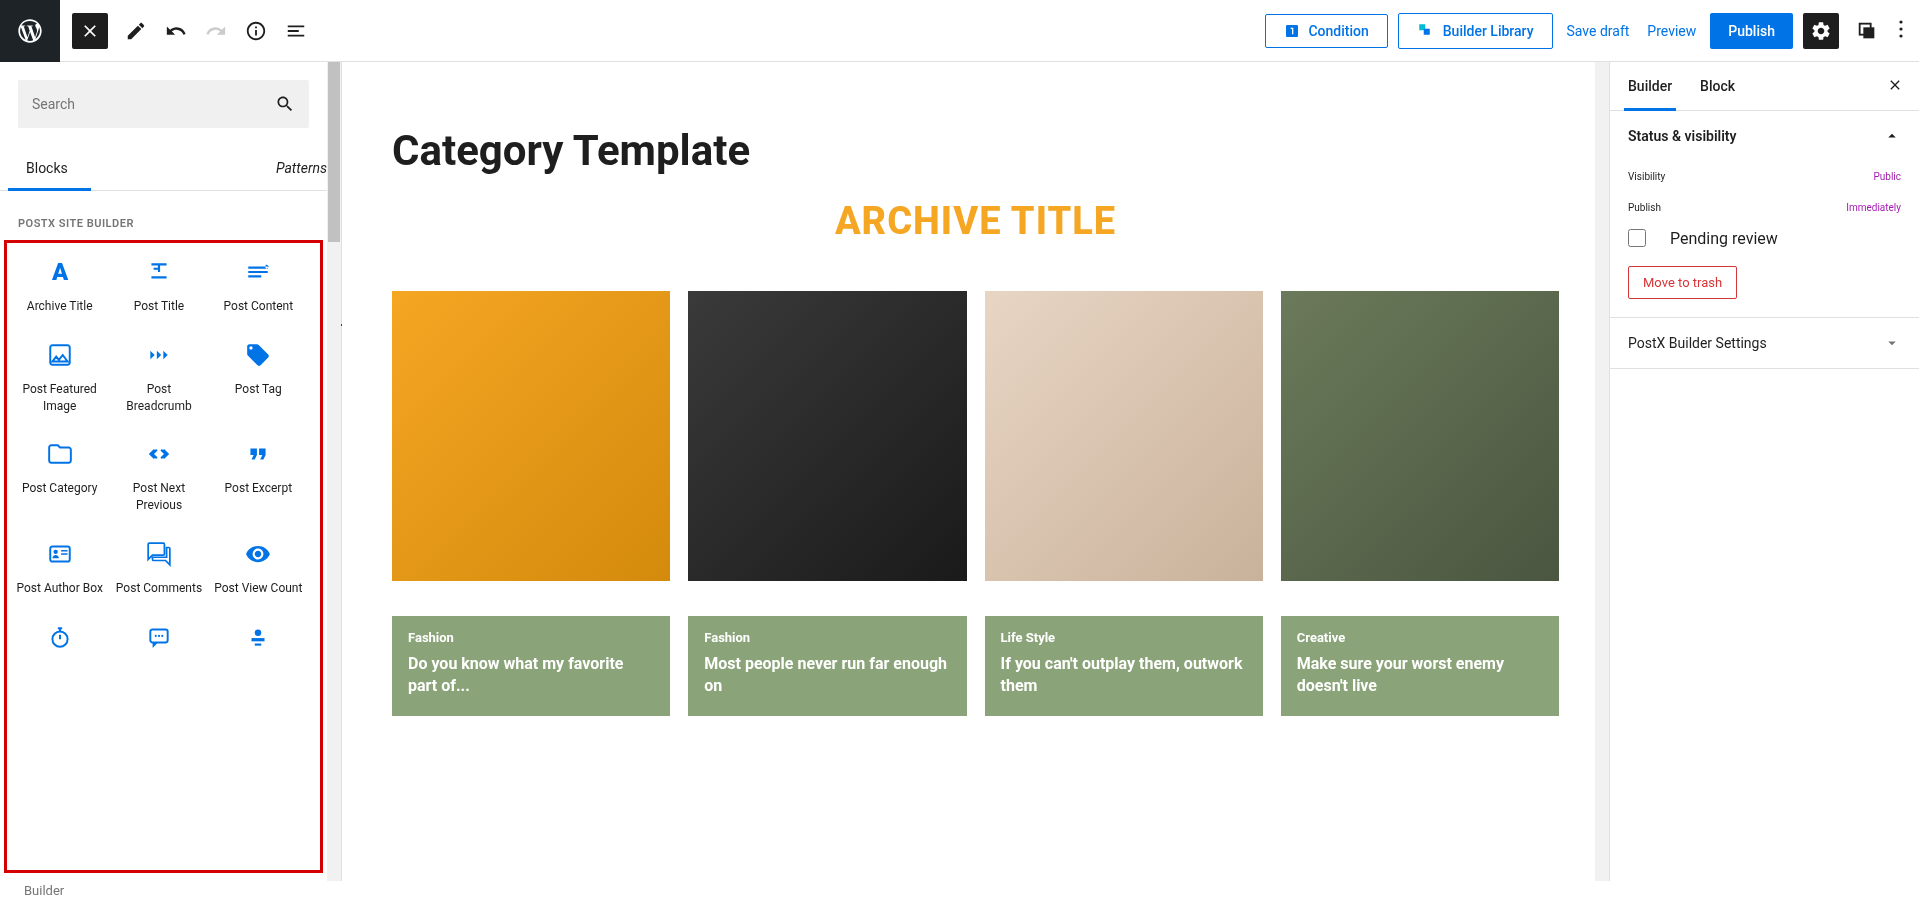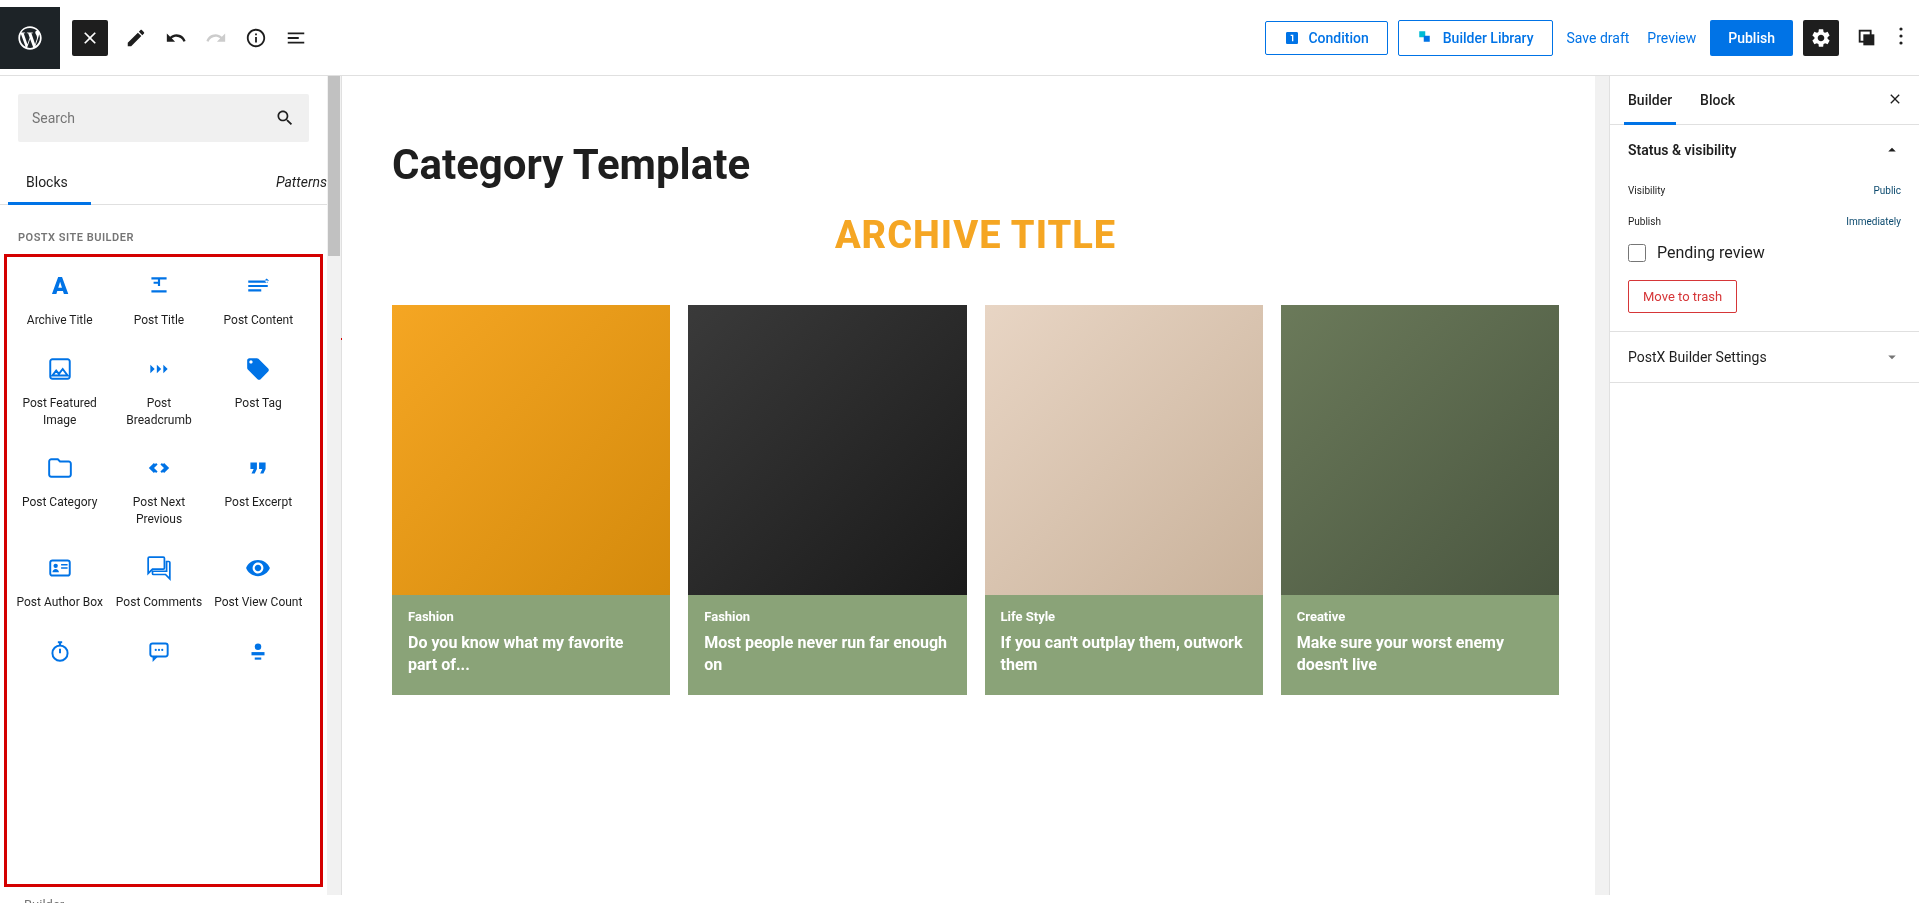--- a/index.html
+++ b/index.html
@@ -1,18 +1,18 @@
 <!DOCTYPE html>
 <html><head>
 <meta charset="utf-8">
 <style>
 * { margin: 0; padding: 0; box-sizing: border-box; font-family: -apple-system, BlinkMacSystemFont, "Segoe UI", Roboto, sans-serif; }
 body { background: #fff; color: #1e1e1e; overflow: hidden; }
 
-.top-bar { height: 76px; display: flex; align-items: center; justify-content: space-between; padding: 0 12px; border-bottom: 1px solid #e0e0e0; }
+.top-bar { height: 62px; display: flex; align-items: center; justify-content: space-between; padding: 0 12px; border-bottom: 1px solid #e0e0e0; }
 .top-left { display: flex; align-items: center; gap: 4px; }
 .wp-logo { width: 60px; height: 62px; background: #1d2327; display: flex; align-items: center; justify-content: center; margin-left: -12px; margin-right: 8px; }
 .wp-logo svg { fill: #fff; width: 28px; height: 28px; }
 .close-btn { width: 36px; height: 36px; background: #1e1e1e; display: flex; align-items: center; justify-content: center; border-radius: 2px; margin-right: 6px; cursor: pointer; }
 .close-btn svg { fill: #fff; width: 20px; height: 20px; }
 .tool-btn { width: 36px; height: 36px; display: flex; align-items: center; justify-content: center; cursor: pointer; color: #1e1e1e; border-radius: 2px; }
 .tool-btn.disabled { color: #ccc; }
 .tool-btn svg { width: 22px; height: 22px; fill: currentColor; }
 
 .top-right { display: flex; align-items: center; gap: 10px; }
@@ -55,39 +55,39 @@
 .canvas-scroll-track { width: 14px; background: #f1f1f1; position: absolute; right: 0; top: 0; bottom: 0; }
 .page-title { font-size: 42px; font-weight: 700; margin-bottom: 24px; color: #1e1e1e; }
 .archive-title { font-size: 38px; font-weight: 800; color: #f5a623; text-align: center; margin-bottom: 48px; letter-spacing: 1px; }
 .post-grid { display: flex; gap: 18px; }
 .post-card { flex: 1; display: flex; flex-direction: column; }
 .post-img { height: 290px; background: #ddd; display: flex; align-items: center; justify-content: center; color: #999; font-size: 11px; position: relative; overflow: hidden; }
 .post-img.img1 { background: linear-gradient(135deg, #f5a623 0%, #d48a0c 100%); }
 .post-img.img2 { background: linear-gradient(135deg, #3a3a3a 0%, #1a1a1a 100%); }
 .post-img.img3 { background: linear-gradient(135deg, #e8d5c4 0%, #c9b29b 100%); }
 .post-img.img4 { background: linear-gradient(135deg, #6b7a5a 0%, #4a5640 100%); }
-.post-meta { background: #8aa378; padding: 14px 16px 18px; color: #fff; }
+.post-meta { background: #8aa378; padding: 14px 16px 18px; color: #fff; margin-top: 35px; }
 .post-cat { font-size: 13px; font-weight: 700; margin-bottom: 8px; }
 .post-title { font-size: 16px; font-weight: 700; line-height: 1.4; }
 
 .right-panel { width: 310px; border-left: 1px solid #e0e0e0; background: #fff; display: flex; flex-direction: column; }
 .right-tabs { display: flex; align-items: center; border-bottom: 1px solid #e0e0e0; position: relative; }
 .right-tab { padding: 16px 14px; font-size: 14px; cursor: pointer; color: #1e1e1e; font-weight: 500; }
 .right-tab.active { position: relative; }
 .right-tab.active::after { content: ''; position: absolute; bottom: -1px; left: 14px; right: 10px; height: 3px; background: #0073e6; }
 .right-tab:first-child { padding-left: 18px; }
 .right-close { margin-left: auto; padding: 0 16px; cursor: pointer; font-size: 20px; }
 .panel-section { border-bottom: 1px solid #e0e0e0; }
 .section-header { display: flex; justify-content: space-between; align-items: center; padding: 16px 18px; cursor: pointer; }
 .section-header-title { font-size: 14px; font-weight: 600; }
 .section-body { padding: 0 18px 18px; }
 .field-row { display: flex; justify-content: space-between; align-items: center; padding: 10px 0; font-size: 10px; }
 .field-label { color: #1e1e1e; }
-.field-value { color: #0c4a6e; cursor: pointer; }
-.checkbox-row { display: flex; align-items: flex-end; gap: 11px; padding: 6px 0; }
+.field-value { color: #a21caf; cursor: pointer; }
+.checkbox-row { display: flex; align-items: flex-start; gap: 24px; padding: 6px 0; }
 .checkbox-row input { width: 18px; height: 18px; }
 .trash-btn { border: 1px solid #d63638; color: #d63638; padding: 8px 14px; border-radius: 2px; font-size: 13px; cursor: pointer; margin-top: 12px; display: inline-block; }
 
 .status-bar { height: 22px; padding: 2px 24px; font-size: 13px; color: #757575; }
 
 .chev { width: 18px; height: 18px; }
 </style>
 </head>
 <body>
 

